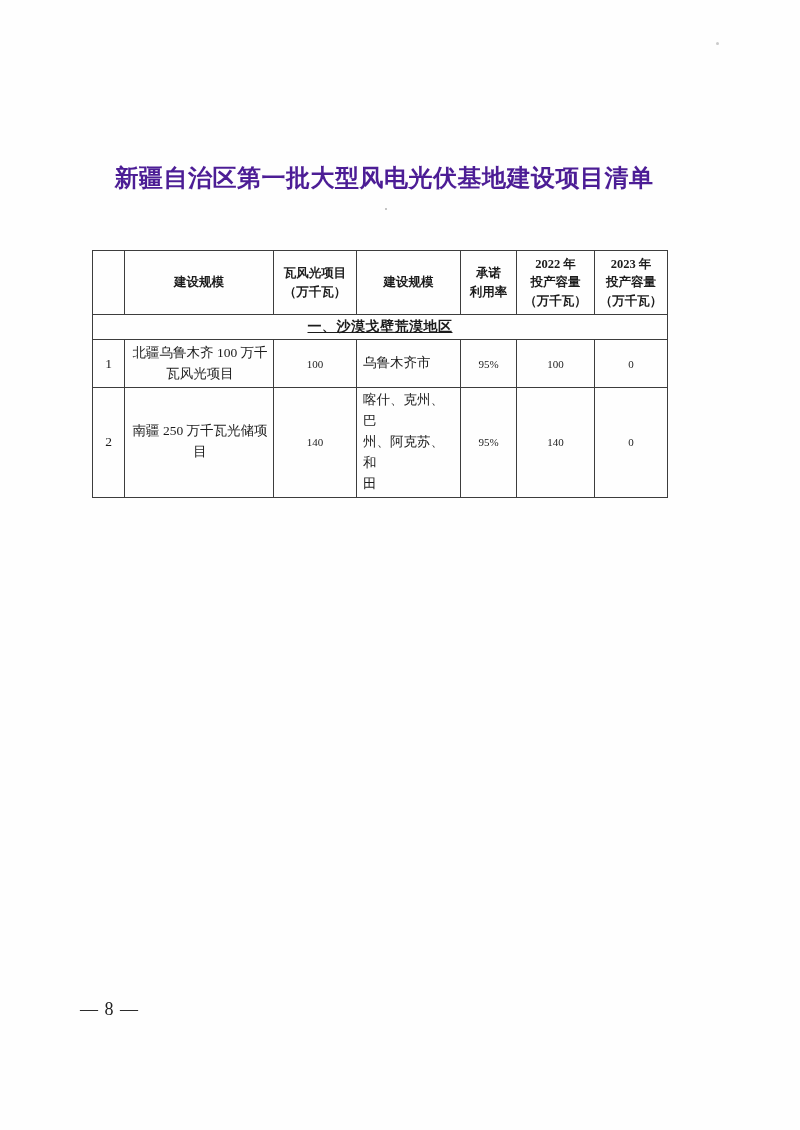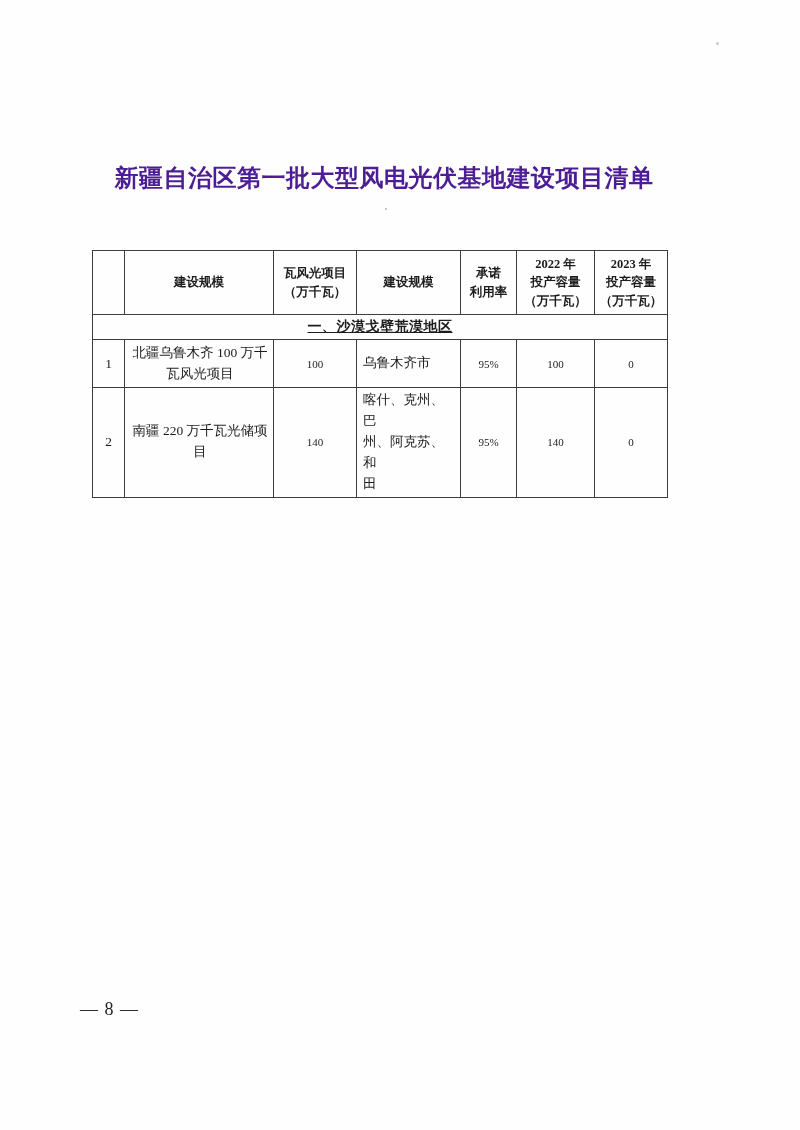--- a/index.html
+++ b/index.html
@@ -122,21 +122,21 @@
       <td class="name-cell">北疆乌鲁木齐 100 万千
 瓦风光项目</td>
       <td class="val-cell">100</td>
       <td class="loc-cell">乌鲁木齐市</td>
       <td class="val-cell">95%</td>
       <td class="val-cell">100</td>
       <td class="val-cell">0</td>
     </tr>
     <tr class="data-row-2">
       <td class="num-cell">2</td>
-      <td class="name-cell">南疆 220 万千瓦光储项
+      <td class="name-cell">南疆 250 万千瓦光储项
 目</td>
       <td class="val-cell">140</td>
       <td class="loc-cell">喀什、克州、巴
 州、阿克苏、和
 田</td>
       <td class="val-cell">95%</td>
       <td class="val-cell">140</td>
       <td class="val-cell">0</td>
     </tr>
   </tbody>

